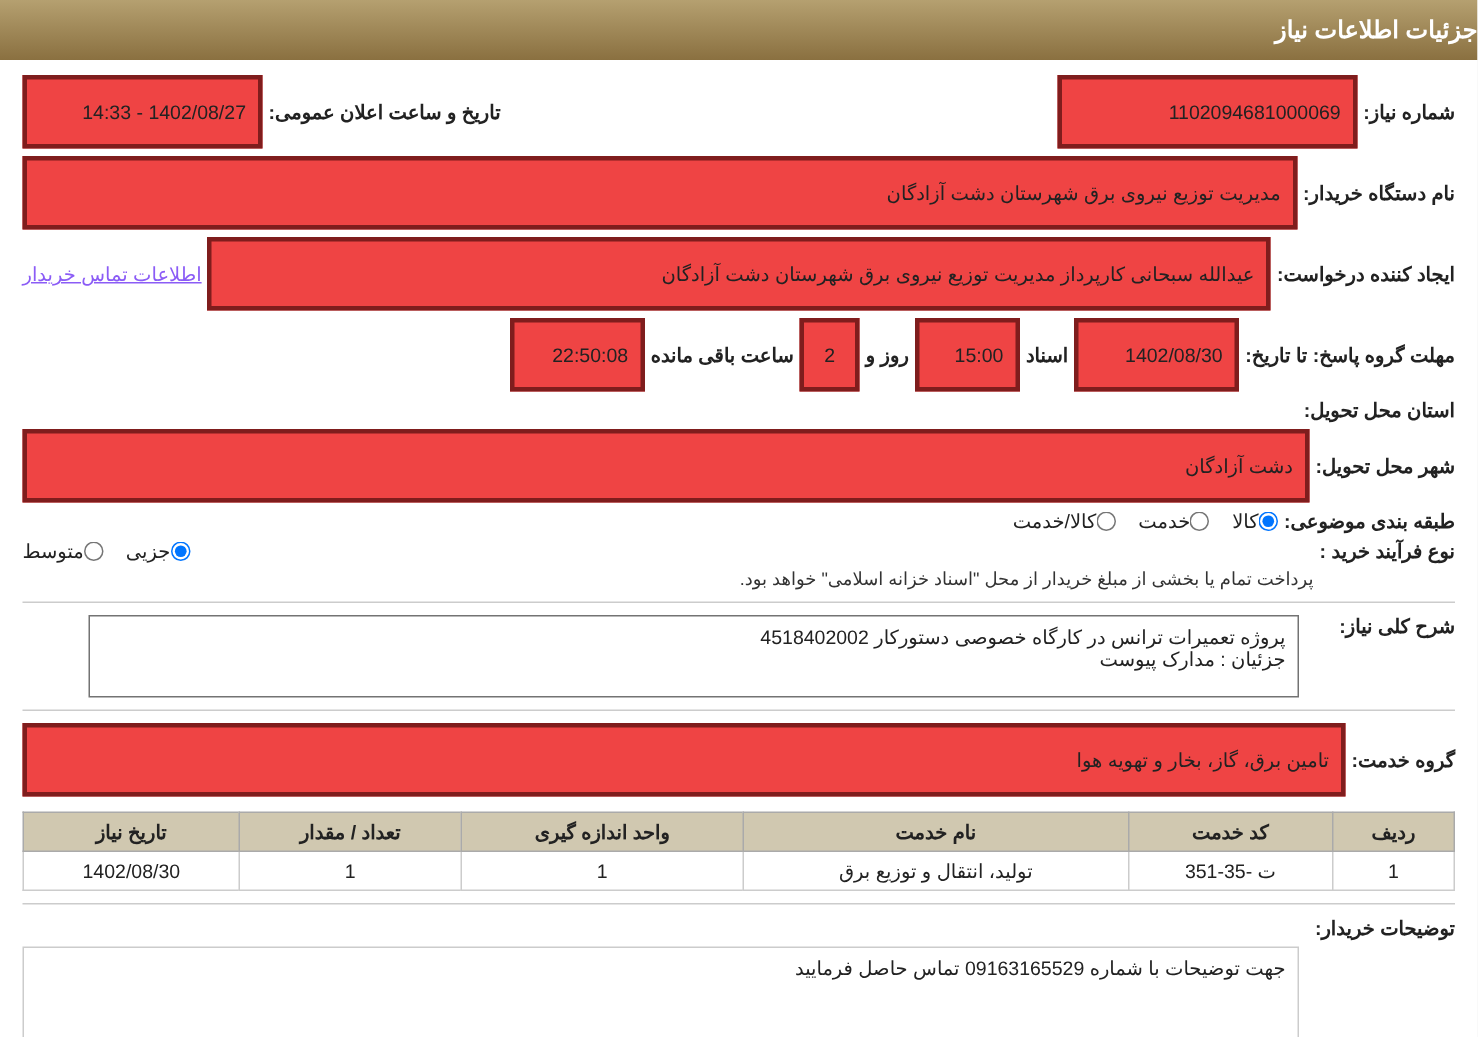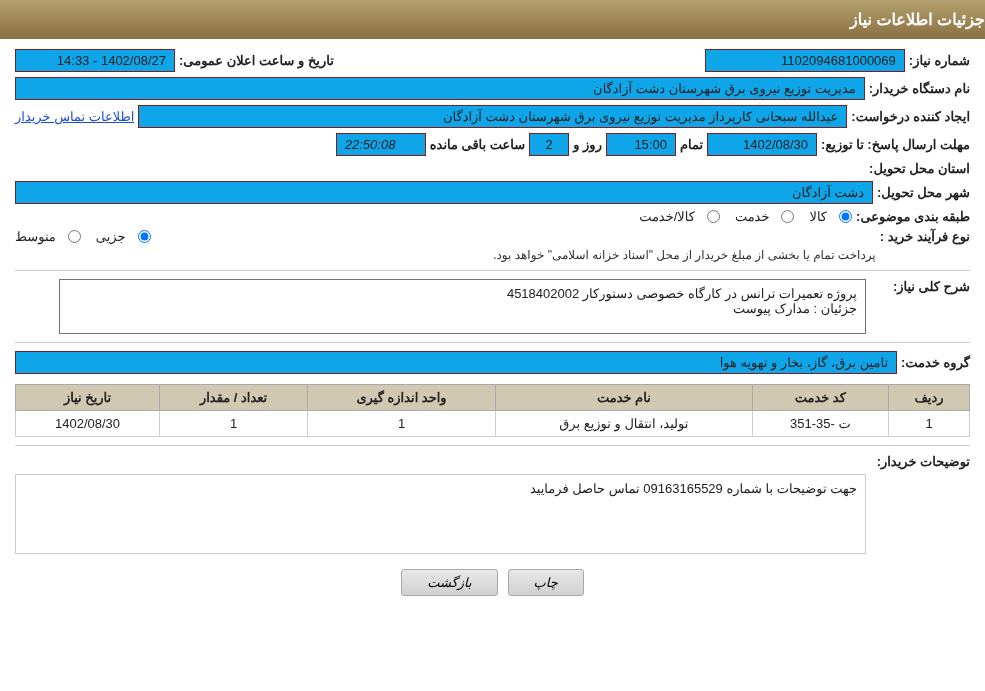--- a/index.html
+++ b/index.html
@@ -21,48 +21,48 @@
       color: #fff;
       text-align: right;
       padding: 10px 0;
       font-size: 16px;
       font-weight: bold;
     }
     .content {
       padding: 10px 15px;
     }
     .value-box {
-      border: 1px solid #7f1d1d;
-      background: #0ea5e9;
-      padding: 3px 8px;
+      border: 3px solid #7f1d1d;
+      background: #ef4444;
+      padding: 14px 8px;
       flex: 1;
       min-height: 22px;
       text-align: right;
     }
     .link-text {
-      color: #1d4ed8;
+      color: #8b5cf6;
       cursor: pointer;
       text-decoration: underline;
     }
     .section-title {
       font-weight: bold;
       font-size: 14px;
       margin: 10px 0 6px 0;
       color: #333;
     }
     .radio-group {
       display: flex;
       align-items: center;
       gap: 15px;
       flex-direction: row-reverse;
     }
     .radio-item {
       display: flex;
       align-items: center;
-      gap: 12px;
+      gap: 0;
     }
     .radio-item input[type=radio] {
       margin: 0;
     }
     .description-box {
       border: 1px solid #737373;
       background: #fff;
       padding: 6px 8px;
       text-align: right;
       min-height: 55px;
@@ -159,28 +159,28 @@
       <div class="value-box">مدیریت توزیع نیروی برق شهرستان دشت آزادگان</div>
     </div>
 
     <div class="row-flex">
       <span class="inline-label">ایجاد کننده درخواست:</span>
       <div class="value-box">عیدالله سبحانی کارپرداز مدیریت توزیع نیروی برق شهرستان دشت آزادگان</div>
       <span class="link-text">اطلاعات تماس خریدار</span>
     </div>
 
     <div class="row-flex">
-      <span class="inline-label">مهلت ارسال پاسخ: تا توزیع:</span>
+      <span class="inline-label">مهلت گروه پاسخ: تا تاریخ:</span>
       <div class="value-box" style="min-width:110px; flex:none;">1402/08/30</div>
-      <span class="inline-label">تمام</span>
+      <span class="inline-label">اسناد</span>
       <div class="value-box" style="min-width:70px; flex:none;">15:00</div>
       <span class="inline-label">روز و</span>
       <div class="value-box" style="min-width:40px; flex:none; text-align:center;">2</div>
       <span class="inline-label">ساعت باقی مانده</span>
-      <div class="value-box" style="min-width:90px; flex:none; text-align:left;font-style:italic;">22:50:08</div>
+      <div class="value-box" style="min-width:90px; flex:none; text-align:right;">22:50:08</div>
     </div>
 
     <div class="row-flex">
       <span class="inline-label">استان محل تحویل:</span>
     </div>
 
     <div class="row-flex">
       <span class="inline-label">شهر محل تحویل:</span>
       <div class="value-box">دشت آزادگان</div>
     </div>

